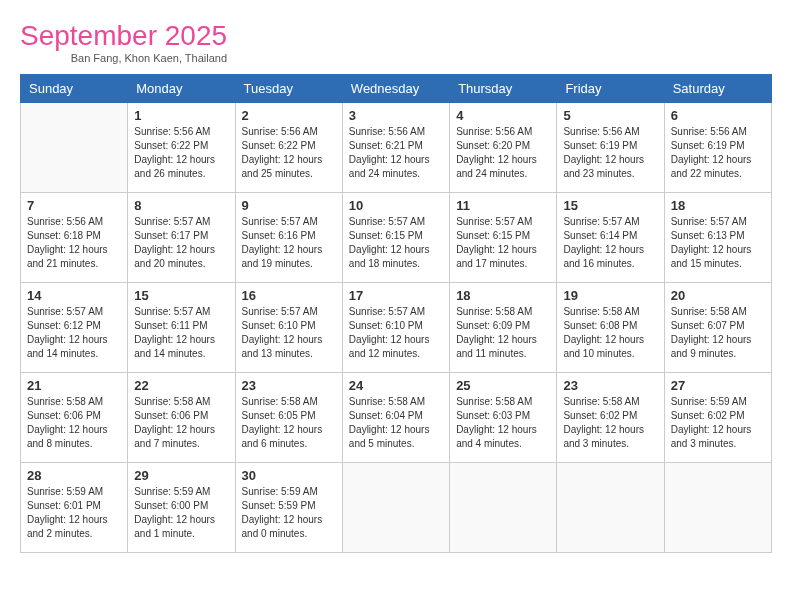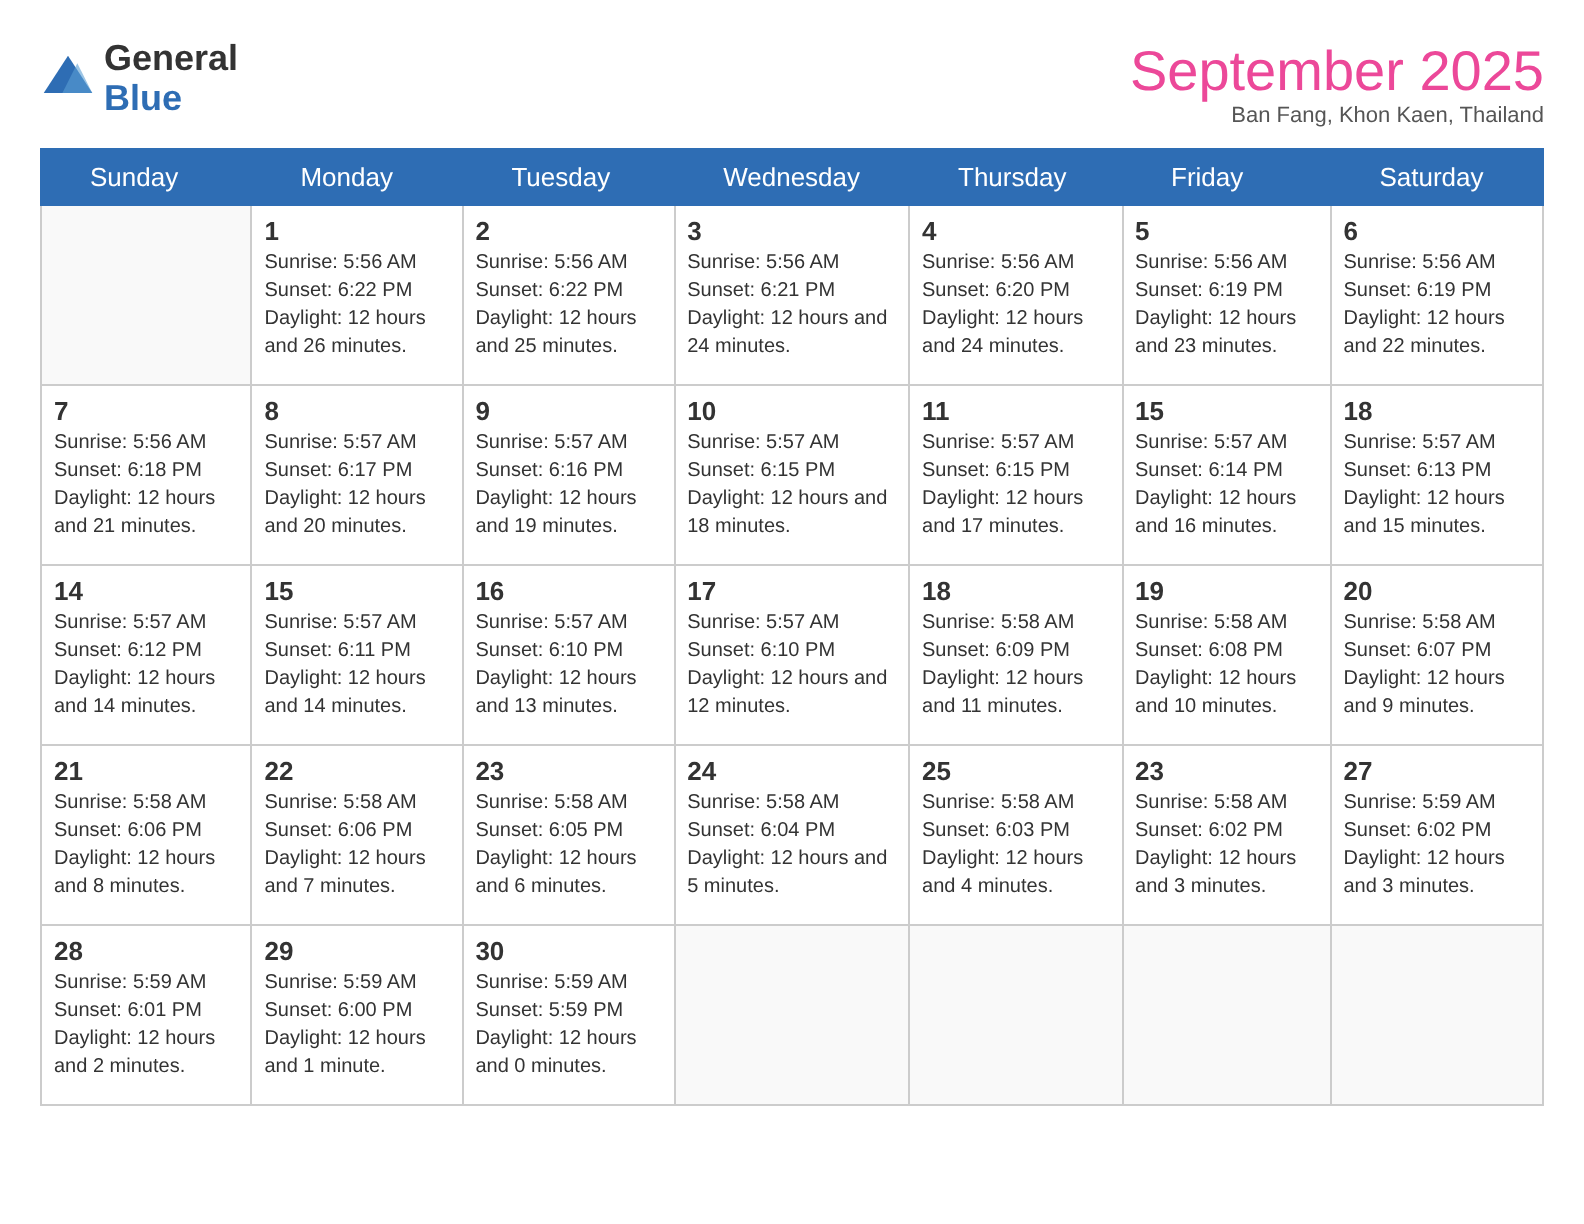--- a/index.html
+++ b/index.html
@@ -53,21 +53,21 @@
       color: #555;
     }
     .calendar {
       width: 100%;
       border-collapse: collapse;
       font-size: 11px;
     }
     .calendar thead tr th {
       background: #2e6db4;
       color: #fff;
-      padding: 6px 24px;
+      padding: 6px 8px;
       text-align: left;
       font-size: 13px;
       font-weight: normal;
       border: 1px solid #2e6db4;
     }
     .calendar tbody tr td {
       border: 1px solid #ccc;
       vertical-align: top;
       padding: 5px 6px;
       height: 90px;
@@ -86,30 +86,20 @@
       line-height: 1.4;
     }
     .empty-cell {
       background: #f9f9f9;
     }
   </style>
 </head>
 <body>
 
 <div class="header">
-  <div class="logo">
-    <svg class="logo-icon" viewBox="0 0 30 30">
-      <polygon points="15,2 28,22 2,22" fill="#2e6db4"></polygon>
-      <polygon points="20,6 28,22 12,22" fill="#5a9fd4" opacity="0.6"></polygon>
-    </svg>
-    <div class="logo-text">
-      <span class="logo-general">General</span>
-      <span class="logo-blue">Blue</span>
-    </div>
-  </div>
   <div class="title-block">
     <div class="month-title">September 2025</div>
     <div class="subtitle">Ban Fang, Khon Kaen, Thailand</div>
   </div>
 </div>
 
 <table class="calendar">
   <thead>
     <tr>
     <th>Sunday</th>

